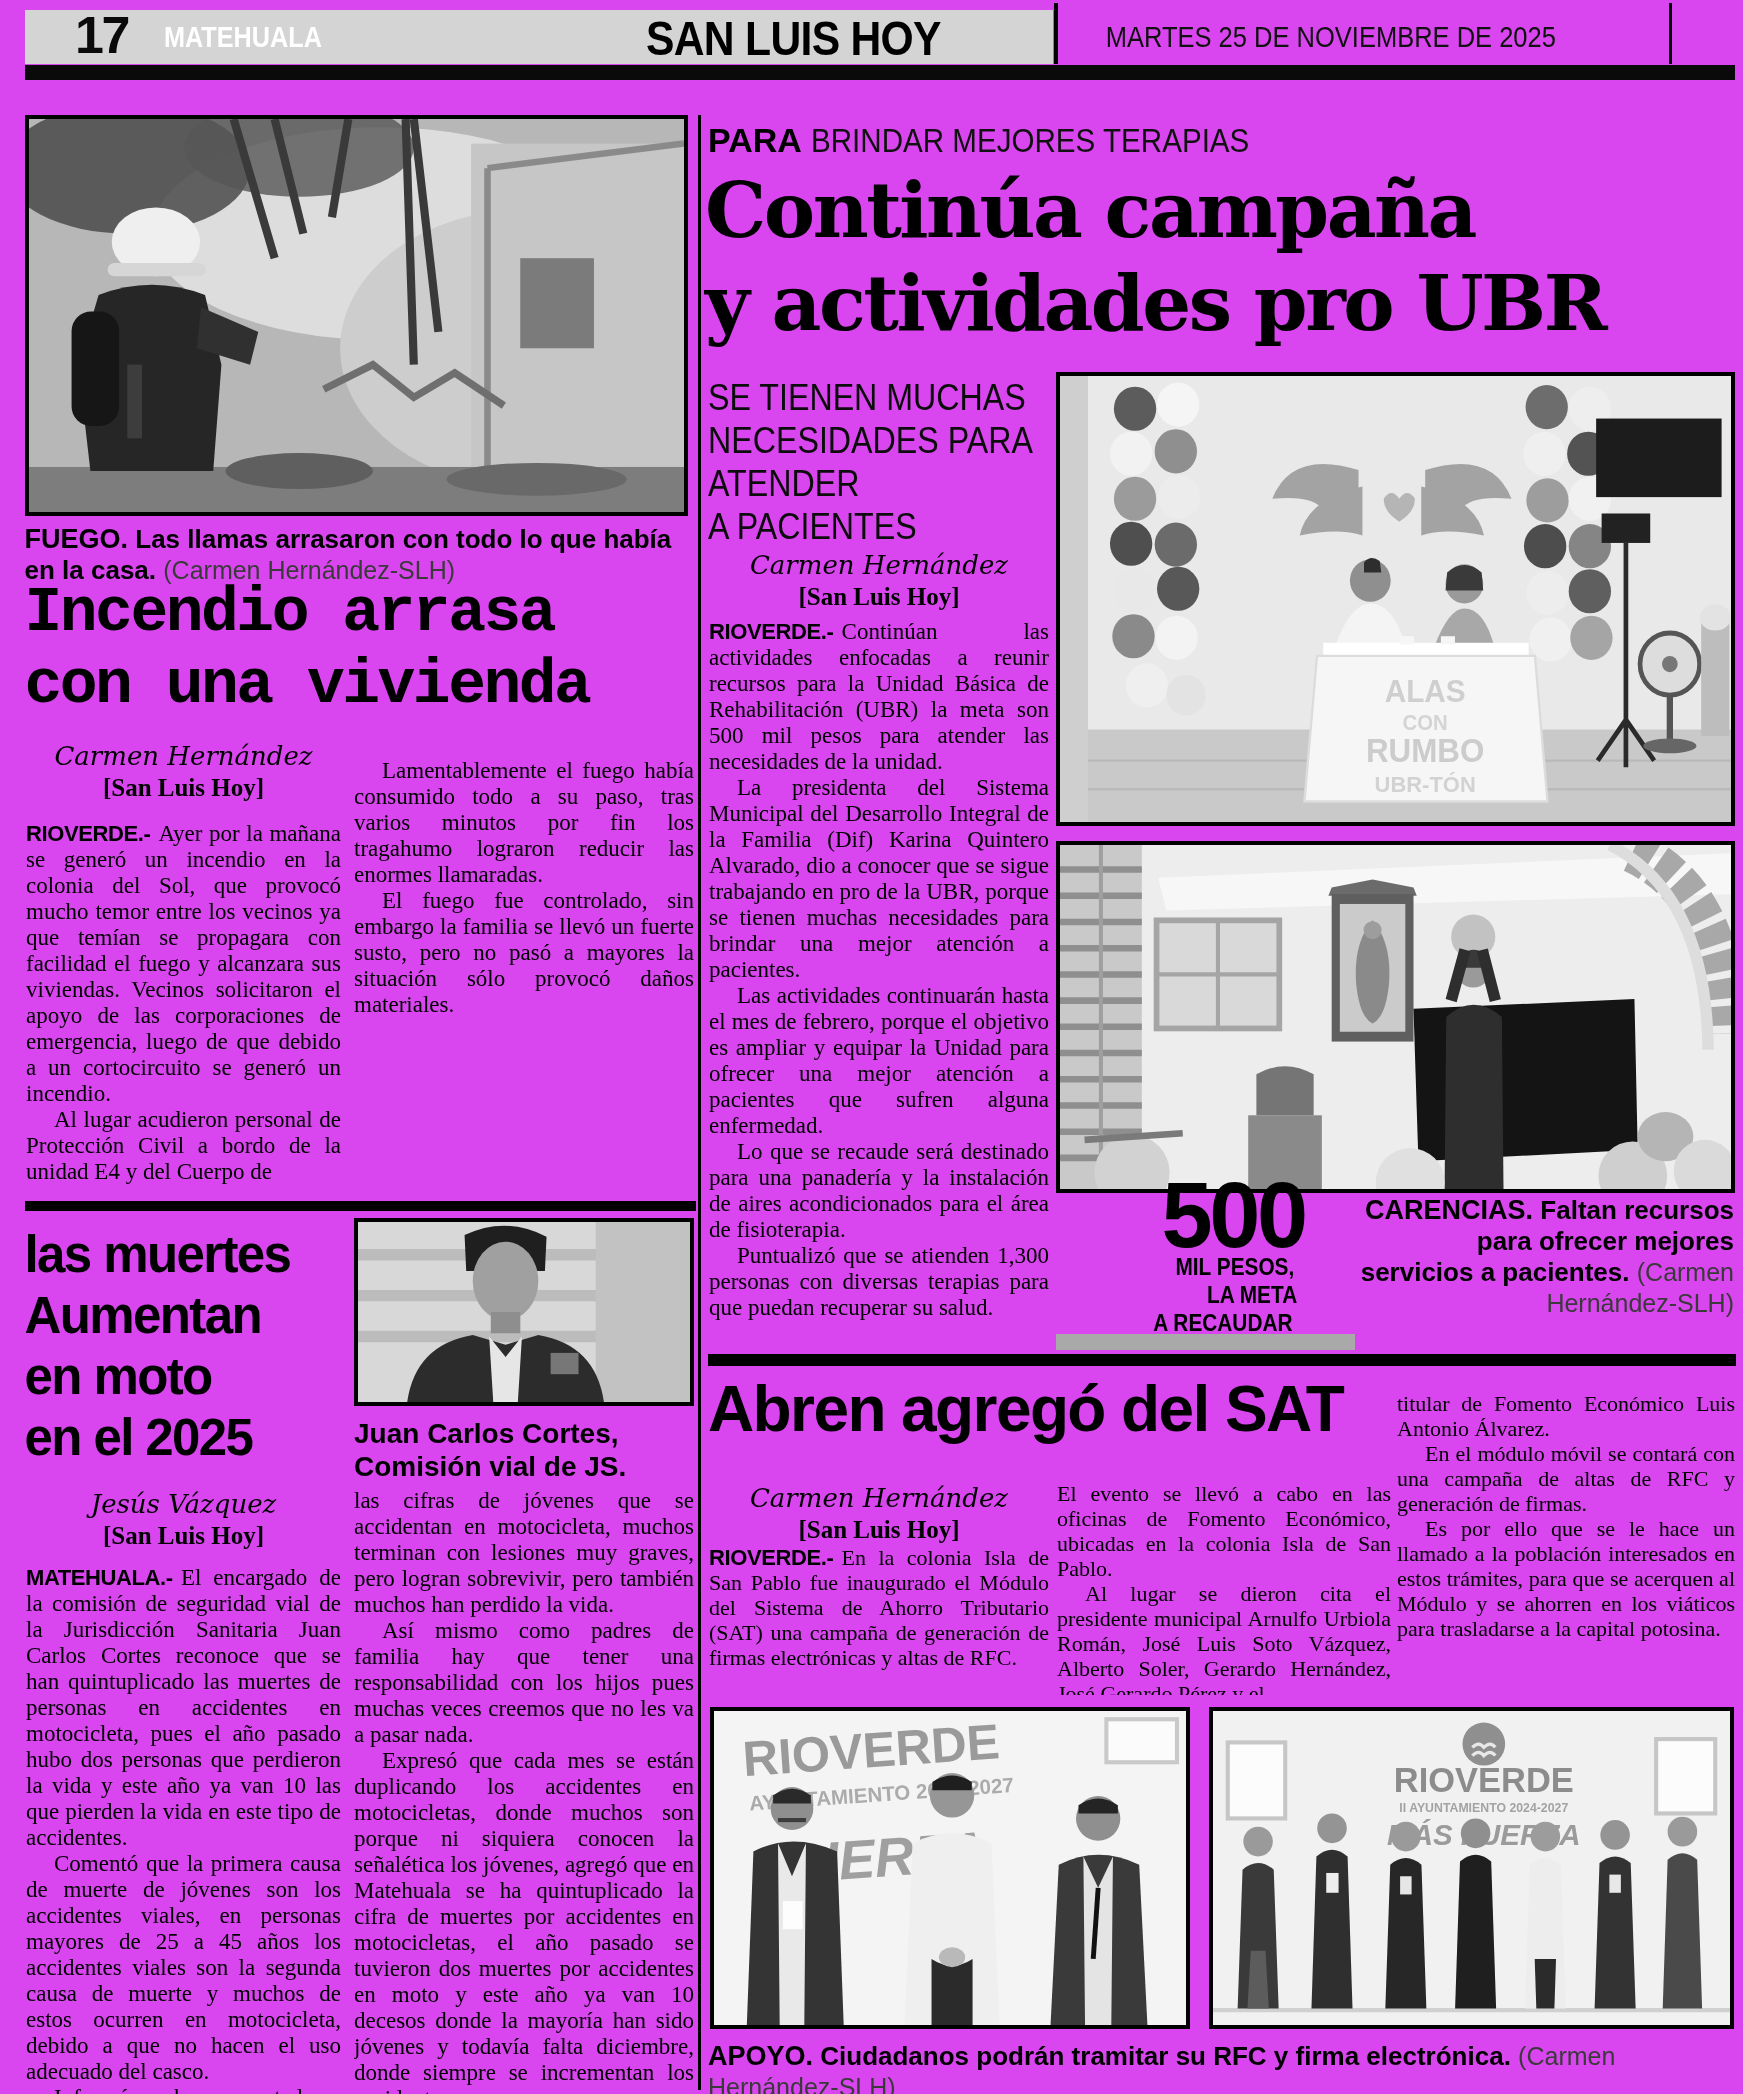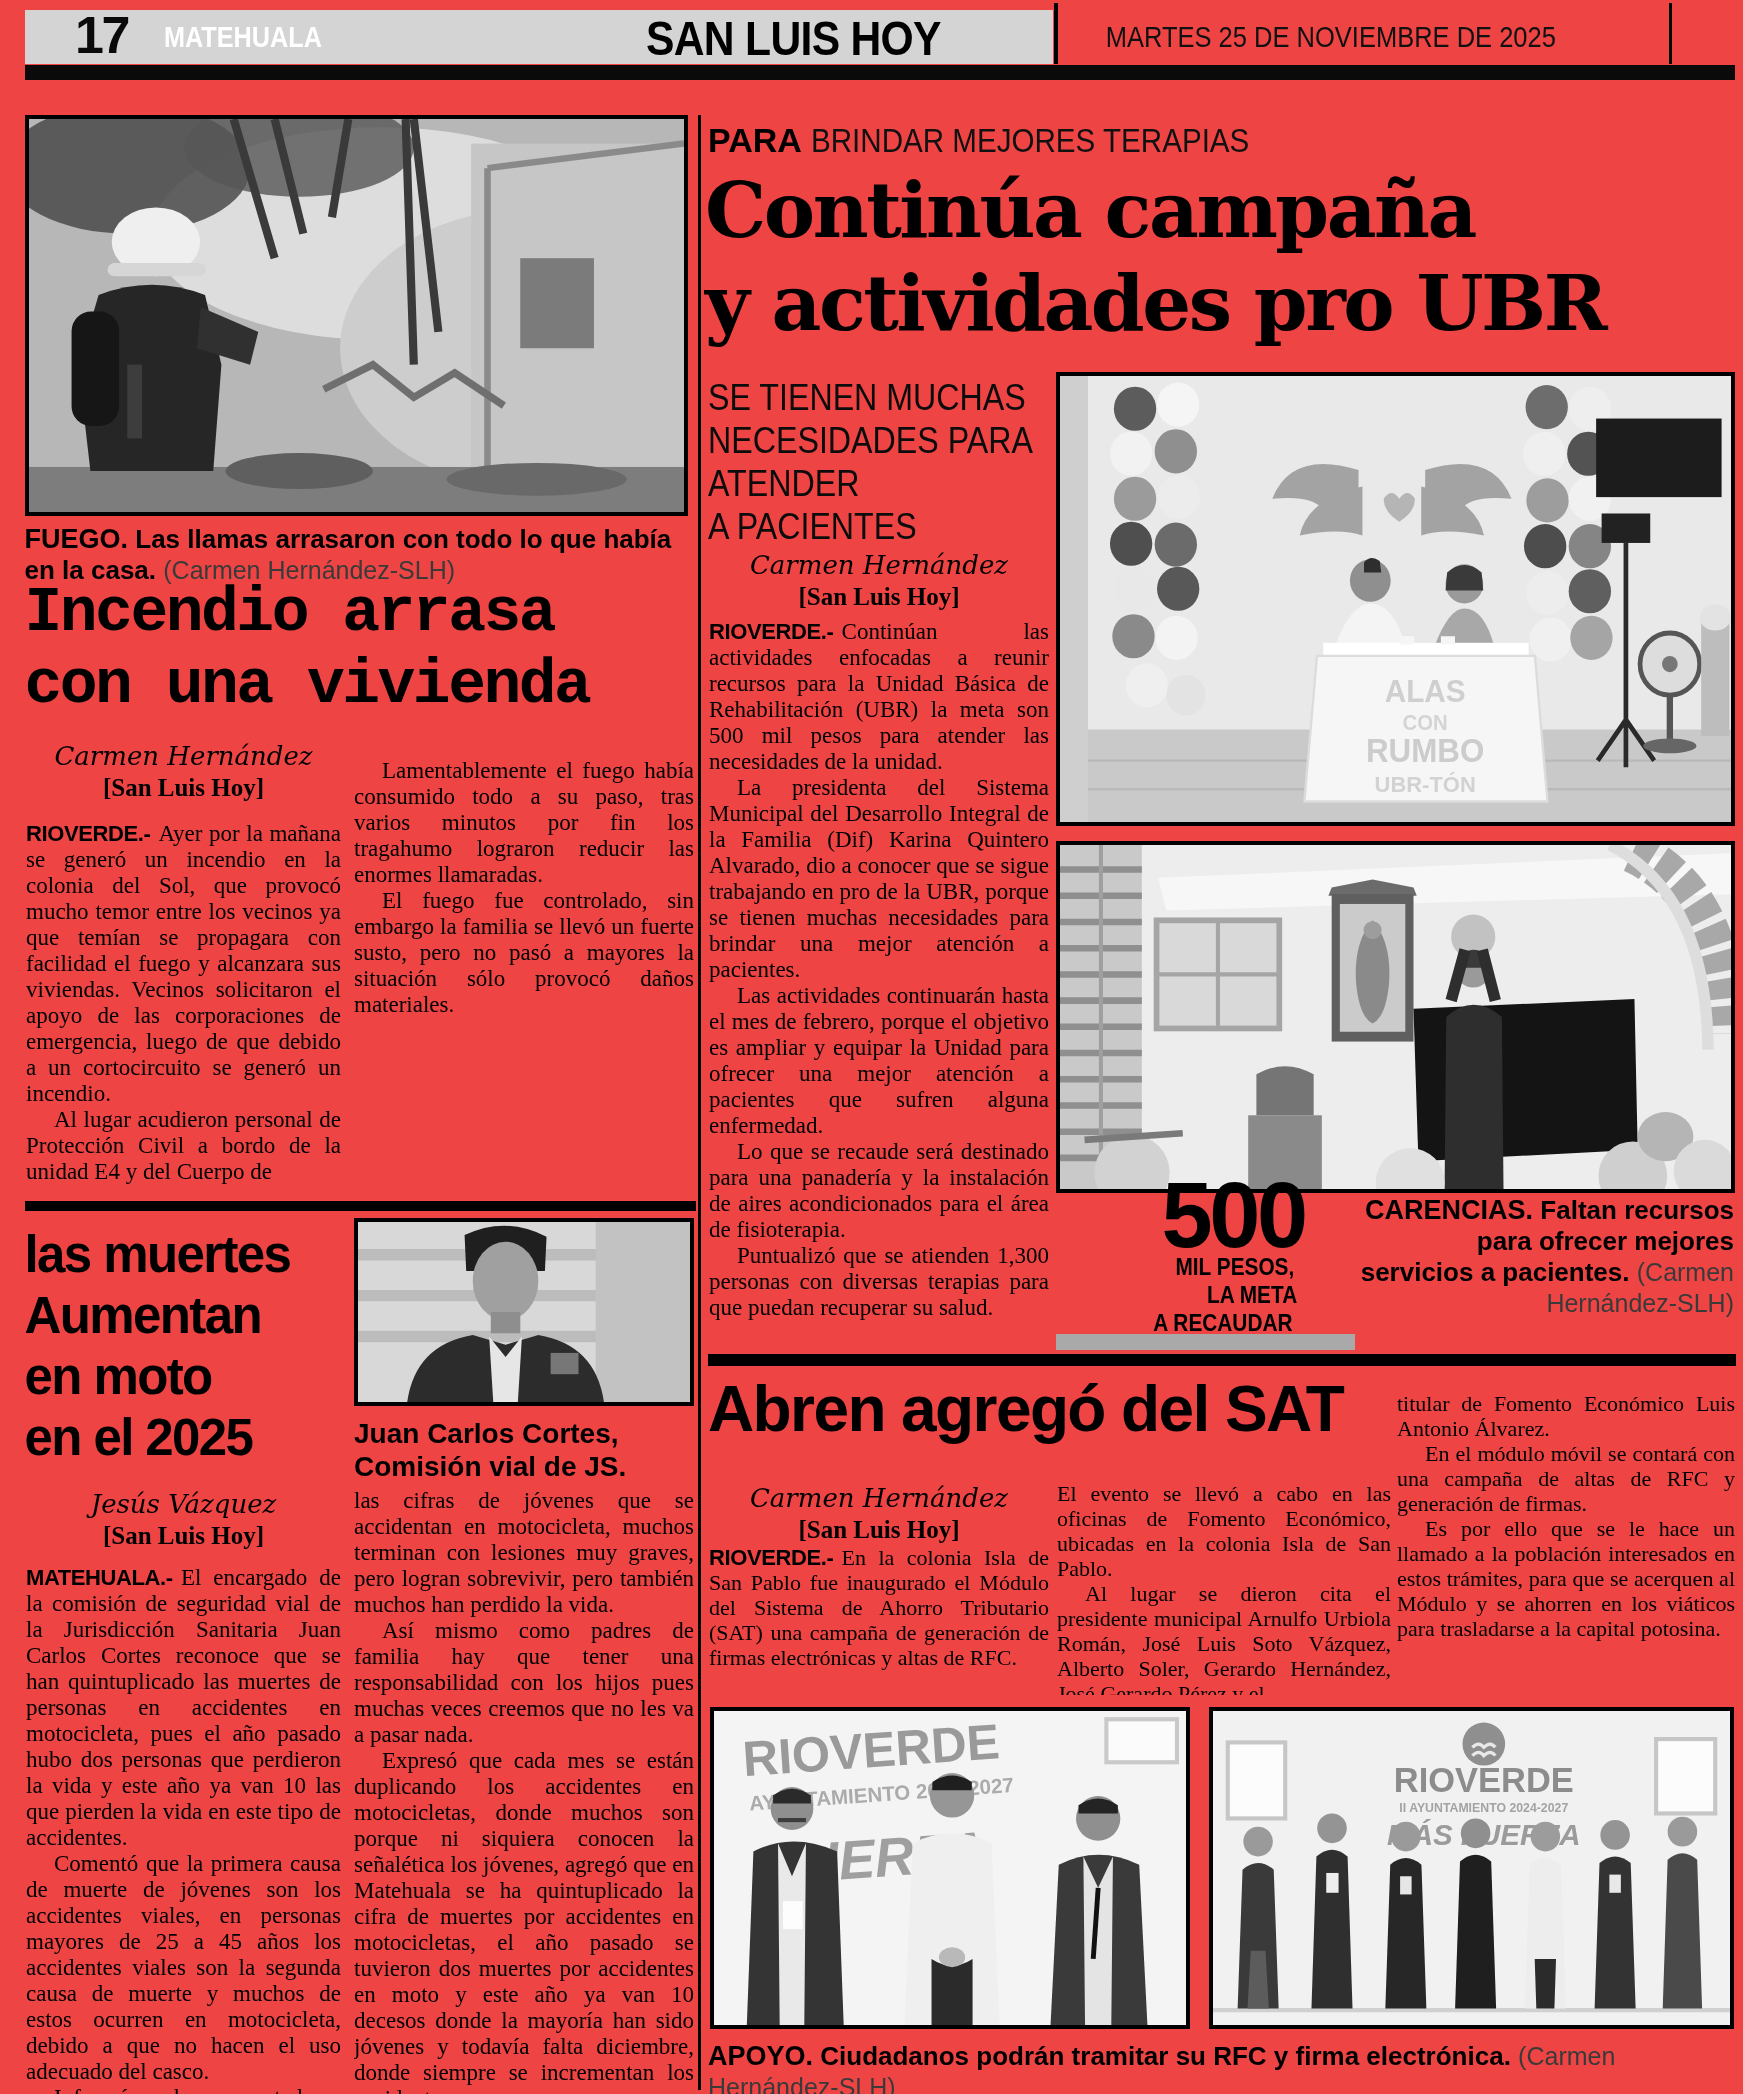--- a/index.html
+++ b/index.html
@@ -1,18 +1,18 @@
 <!DOCTYPE html>
 <html style="font-size:13px"><head>
 <meta charset="utf-8">
 <style>
   * { margin:0; padding:0; box-sizing:border-box; }
   html,body { background:#ffffff; }
   .page {
-    position:relative; width:1743px; height:2095px; background:#ef4444;
+    position:relative; width:1743px; height:2095px; background:#d946ef;
     font-family:"Liberation Serif", serif; color:#000; overflow:hidden;
   }
   .abs { position:absolute; }
   .cond { display:inline-block; transform:scaleX(.87); transform-origin:left center; white-space:nowrap; }
   .cond-c { display:inline-block; transform:scaleX(.85); transform-origin:center center; white-space:nowrap; }
 
   
   .hdr-gray { left:24.5px; top:9.8px; width:1028px; height:54px; background:#d4d4d4; }
   .hdr-pagenum { left:75px; top:4.9px; font-family:"Liberation Sans",sans-serif; font-weight:900; font-size:52px; letter-spacing:-2.5px; color:#0a0a0a; }
   .hdr-section { left:164px; top:21px; color:#fff; font-family:"Liberation Sans",sans-serif; font-weight:900; font-size:29px; }

